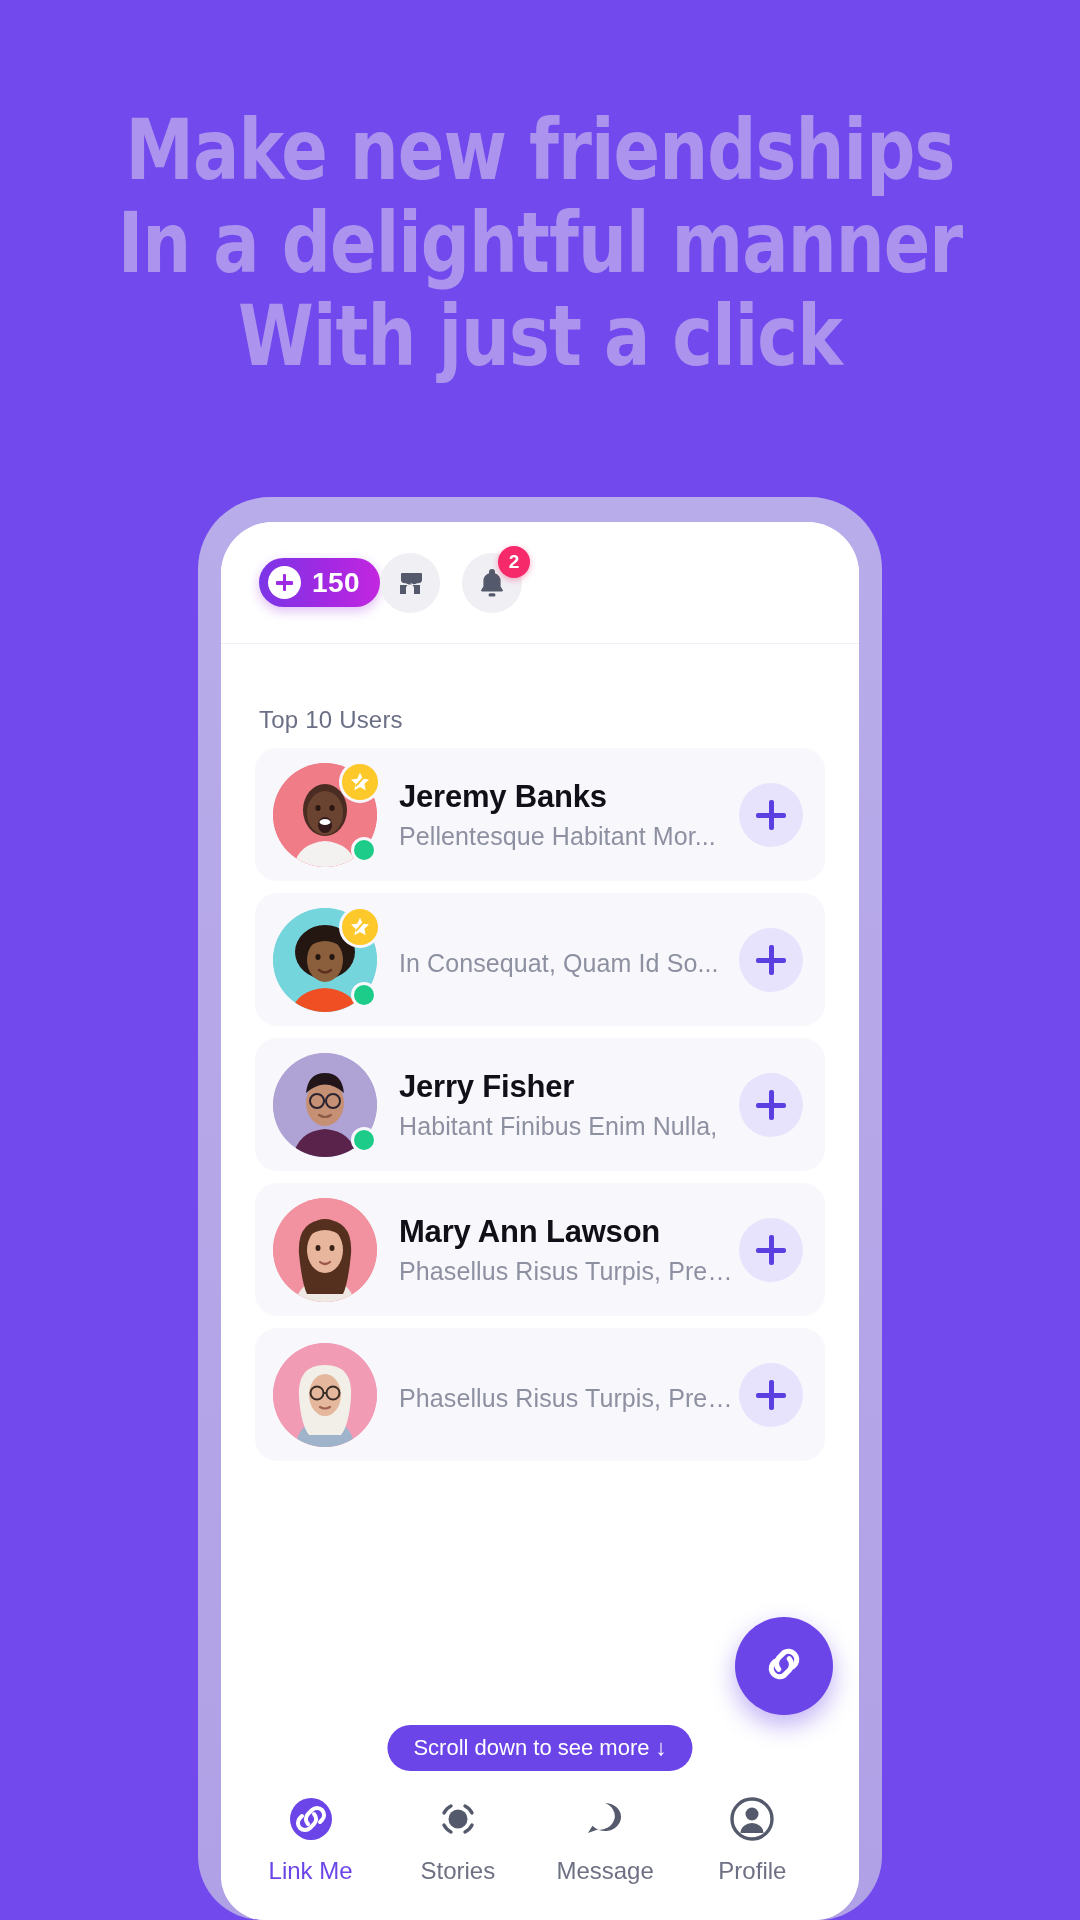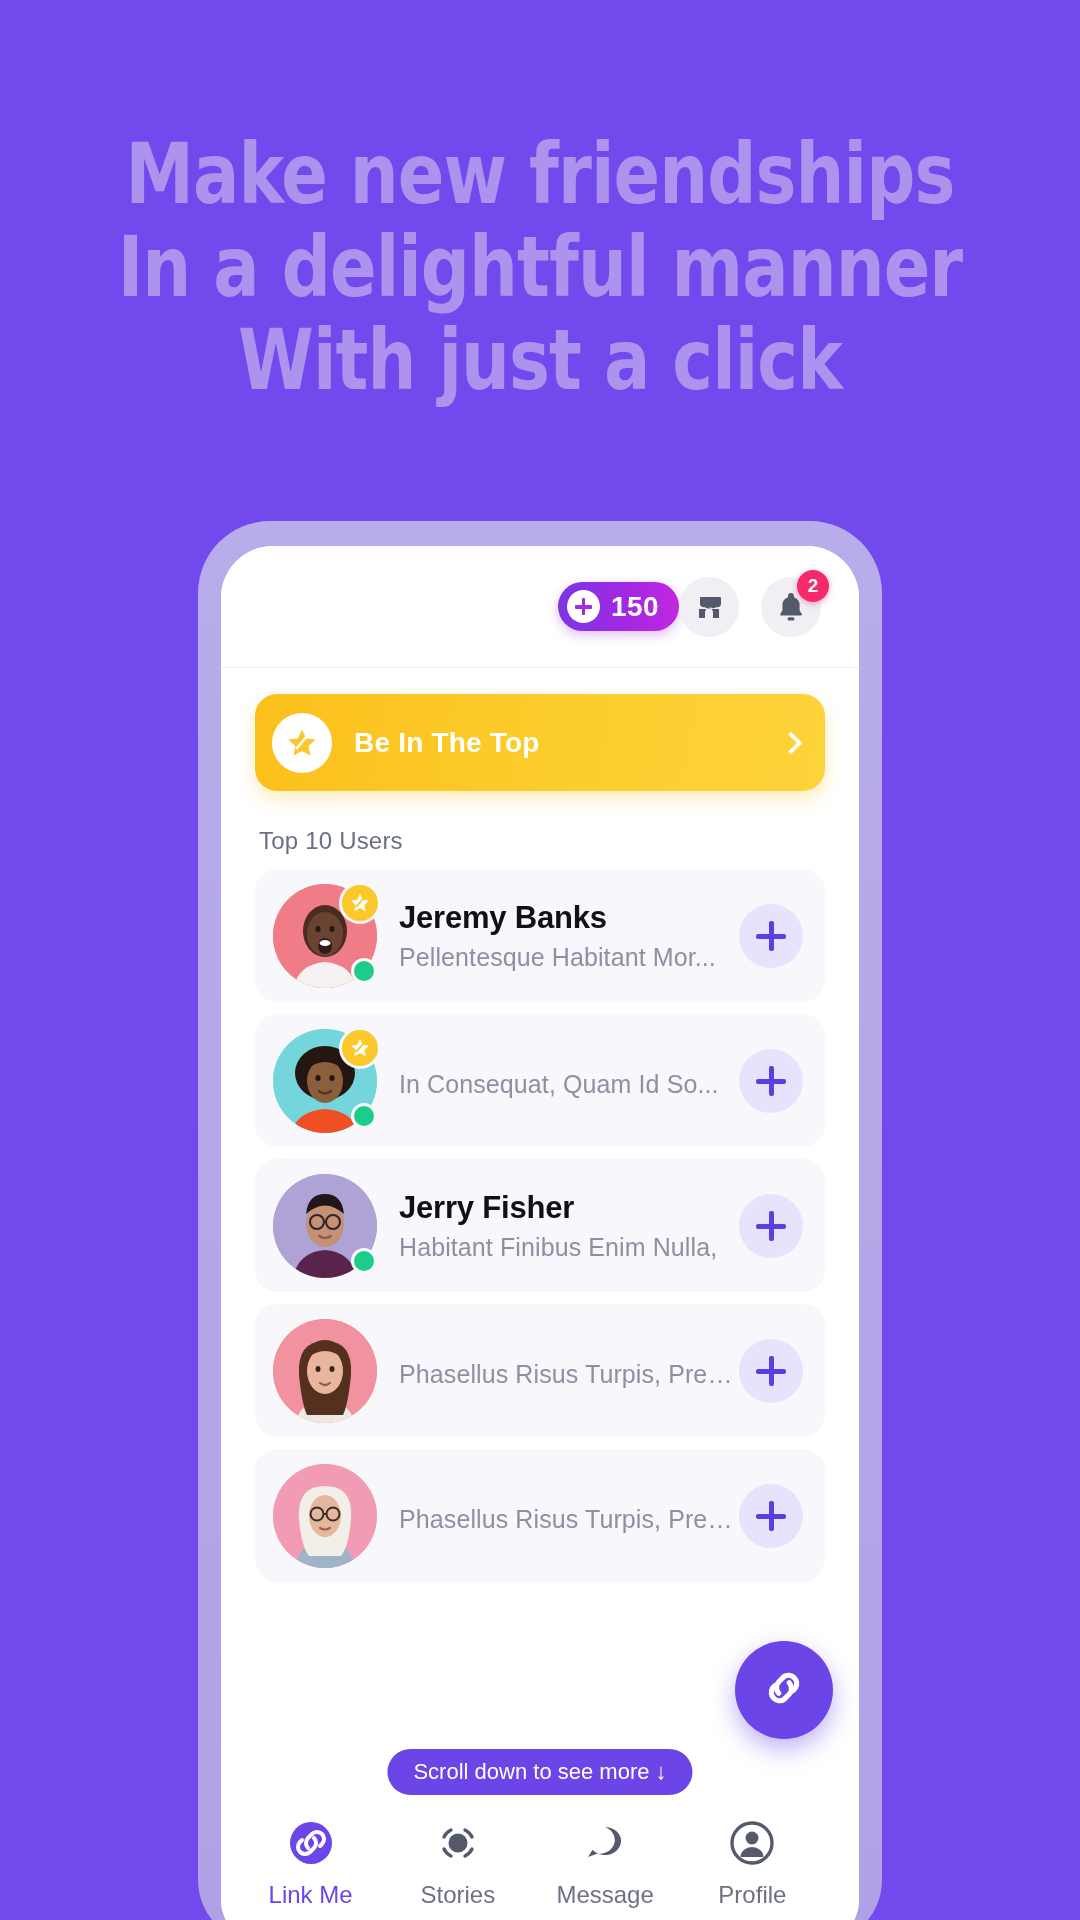--- a/index.html
+++ b/index.html
@@ -2,21 +2,21 @@
 <html><head>
 <meta charset="utf-8">
 <style>
   * { margin:0; padding:0; box-sizing:border-box; }
   html, body {
     width:1080px; height:1920px;
     background:#7249EC;
     font-family:"Liberation Sans", sans-serif;
     overflow:hidden;
   }
-  .stage { position:relative; width:1080px; height:1780px;margin-top:24px; }
+  .stage { position:relative; width:1080px; height:1780px; }
 
   
   .headline {
     position:absolute; left:0; top:105px; width:1080px;
     text-align:center;
     color:#AC94EE;
     font-family:"DejaVu Sans Condensed","Liberation Sans Narrow","Liberation Sans", sans-serif;
     font-weight:bold;
     font-size:83px;
     line-height:1.12;
@@ -41,21 +41,21 @@
     width:638px; height:1398px;
     background:#FFFFFF;
     border-radius:52px 52px 44px 44px;
     overflow:hidden;
     display:flex; flex-direction:column;
   }
 
   
   .app-header {
     height:122px; flex:0 0 122px;
-    display:flex; align-items:center; justify-content:flex-end;
+    display:flex; align-items:center; justify-content:flex-start;
     padding:0 38px 0 38px;
     background:#FFFFFF;
     border-bottom:1px solid #F1EFF8;
   }
   .points-pill {
     display:flex; align-items:center; gap:11px;
     background:linear-gradient(90deg,#7B36E6 0%, #A428E2 58%, #C227DF 100%);
     border-radius:40px;
     padding:8px 20px 8px 9px;
     box-shadow:0 4px 12px rgba(150,40,220,0.30);
@@ -264,30 +264,20 @@
               </svg>
             </span>
             <span class="notif-badge">2</span>
           </div>
 
         </div>
       </div>
 
       <div class="app-body">
 
-        <div class="promo-banner">
-          <span class="promo-star">
-            <svg width="34" height="34" viewBox="0 0 34 34">
-              <path d="M17 3.5 l4.1 8.9 l9.6 1.1 l-7.1 6.6 l1.9 9.5 l-8.5 -4.7 l-8.5 4.7 l1.9 -9.5 l-7.1 -6.6 l9.6 -1.1 z" fill="#FCC62D"></path>
-              <path d="M12 22 L22 10" stroke="#FFFFFF" stroke-width="2.6" stroke-linecap="round"></path>
-            </svg>
-          </span>
-          <span class="promo-label">Be In The Top</span>
-          <span class="chevron-right"></span>
-        </div>
 
         <div class="section-title">Top 10 Users</div>
 
         <div class="user-list">
 
           <div class="user-card">
             <div class="avatar-wrap">
               <div class="avatar" style="background:#EF7C87">
                 <svg viewBox="0 0 104 104">
                   <circle cx="52" cy="52" r="52" fill="#EF7C87"></circle>
@@ -375,20 +365,21 @@
                   <path d="M26 56 q-2 -34 26 -34 q28 0 26 34 q-3 30 -8 40 h-36 q-5 -10 -8 -40 z" fill="#55301F"></path>
                   <ellipse cx="52" cy="52" rx="18" ry="23" fill="#E8B69C"></ellipse>
                   <path d="M33 40 q19 -16 38 0 q-3 -19 -19 -19 q-16 0 -19 19 z" fill="#55301F"></path>
                   <ellipse cx="45" cy="50" rx="2.5" ry="3" fill="#3A2218"></ellipse>
                   <ellipse cx="59" cy="50" rx="2.5" ry="3" fill="#3A2218"></ellipse>
                   <path d="M47 64 q5 4 10 0" stroke="#9A5549" stroke-width="2.2" fill="none" stroke-linecap="round"></path>
                 </svg>
               </div>
             </div>
             <div class="user-text">
+              <div class="user-name">Mary Ann Lawson</div>
               <div class="user-desc">Phasellus Risus Turpis, Pretium</div>
             </div>
             <div class="add-btn"></div>
           </div>
 
           <div class="user-card">
             <div class="avatar-wrap">
               <div class="avatar" style="background:#F29BB4">
                 <svg viewBox="0 0 104 104">
                   <circle cx="52" cy="52" r="52" fill="#F29BB4"></circle>

